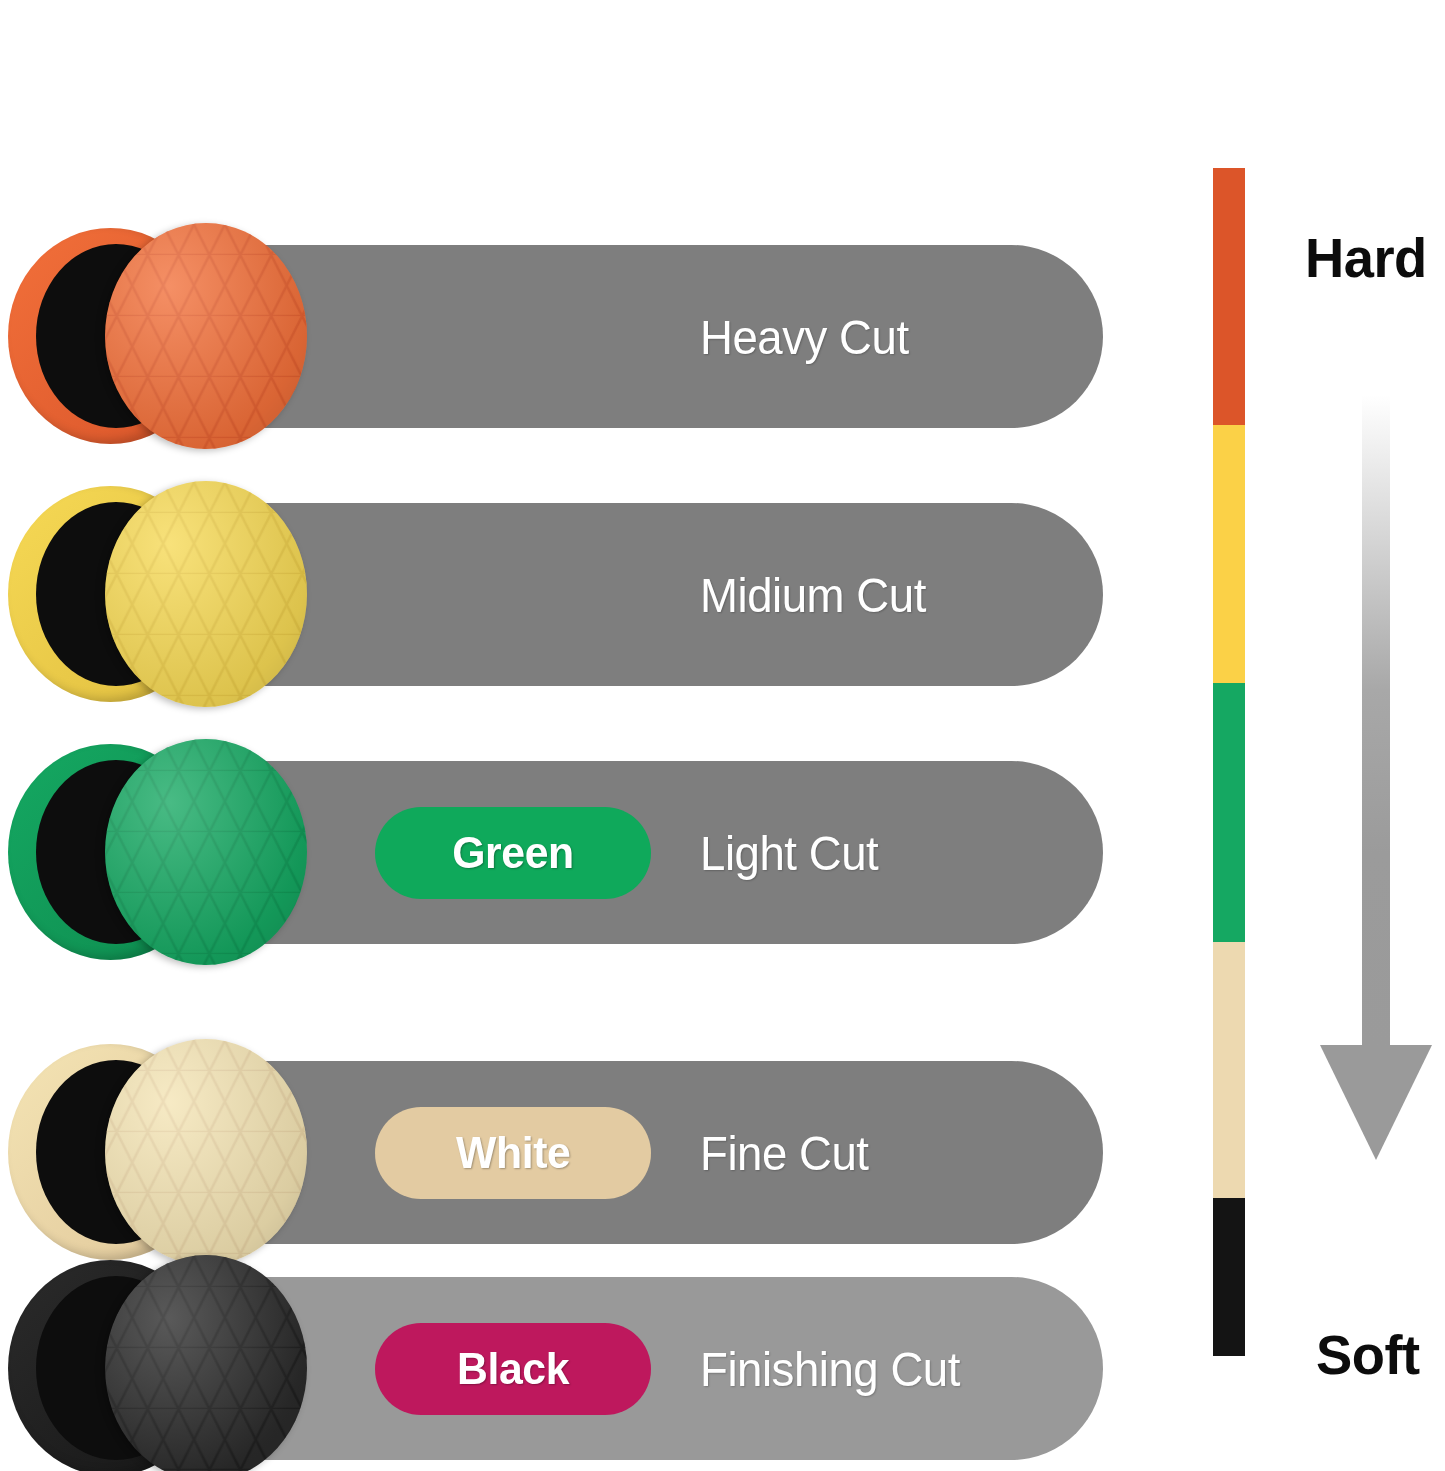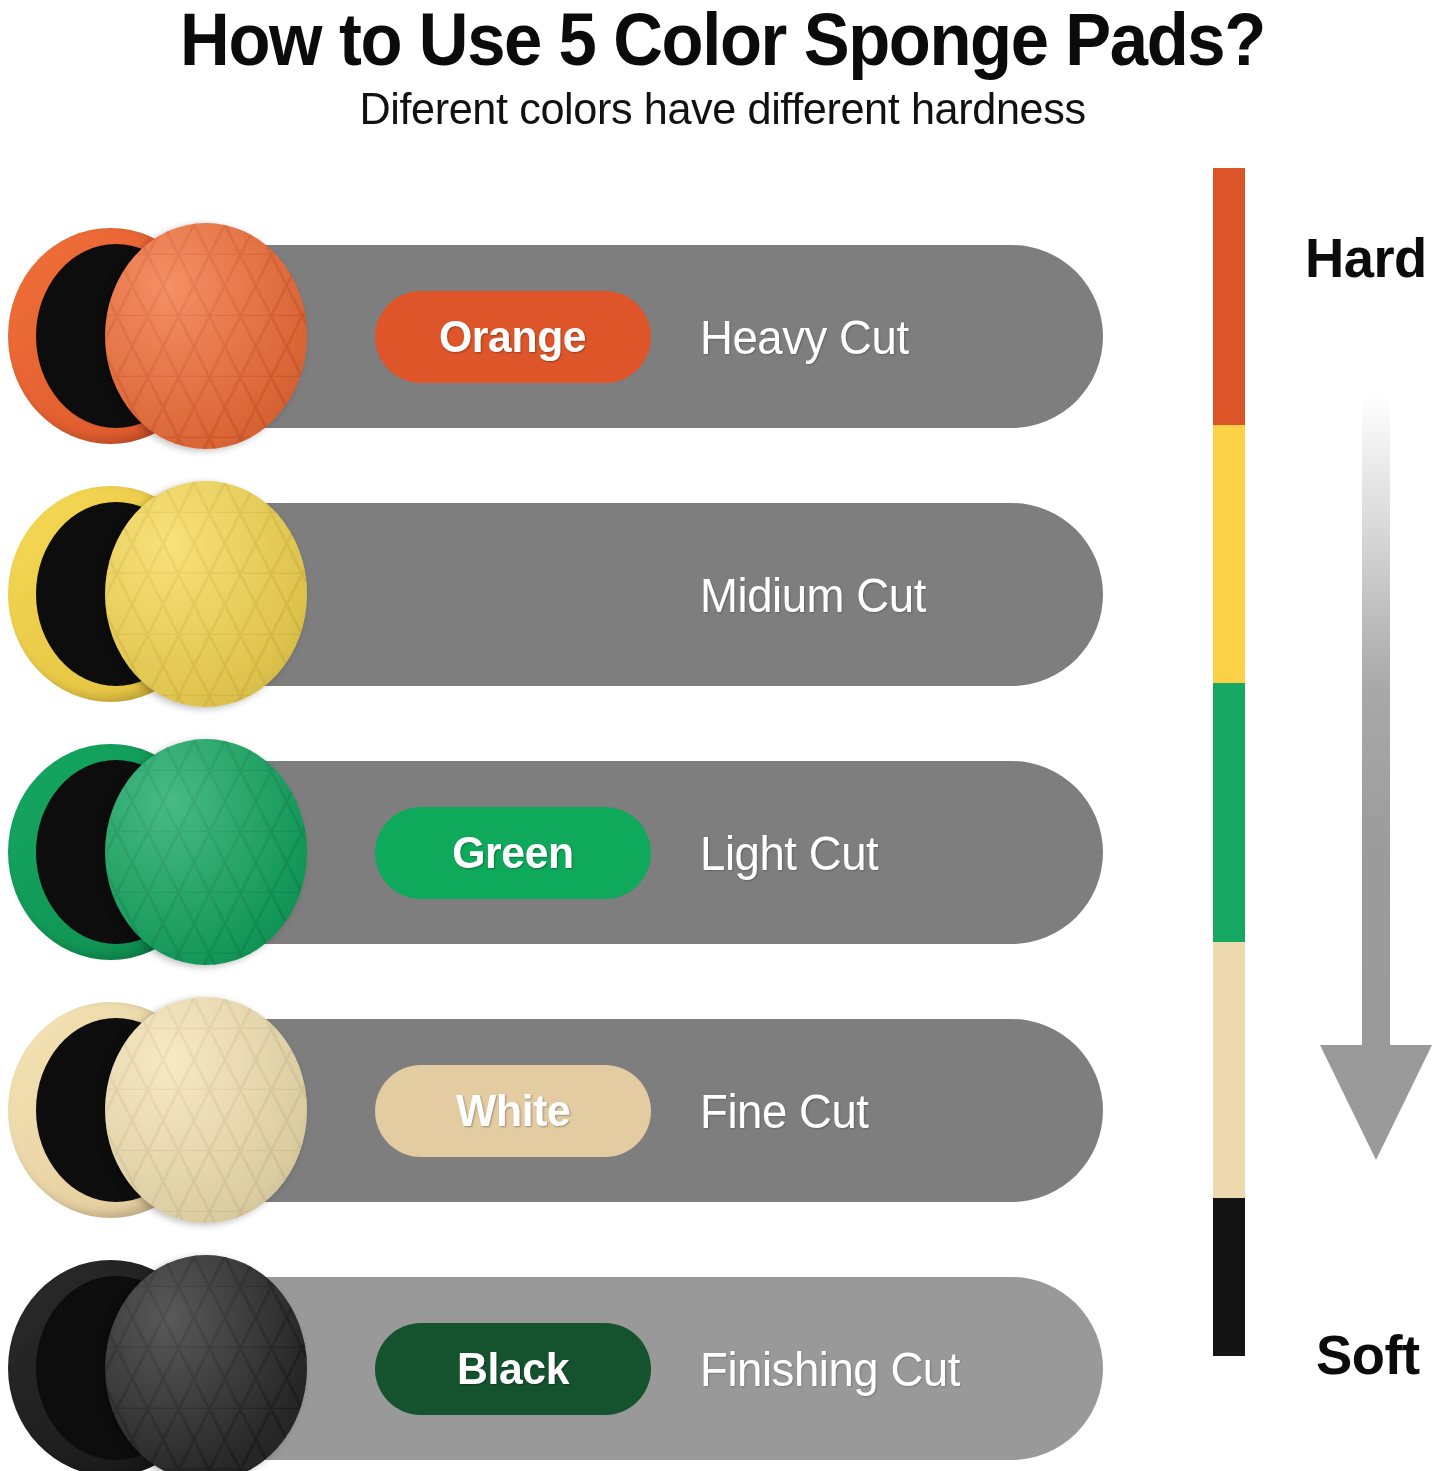--- a/index.html
+++ b/index.html
@@ -184,24 +184,20 @@
     transform-origin: left center;
   }
   #label-hard { left: 1305px; top: 225px; }
   #label-soft { left: 1316px; top: 1322px; }
 </style>
 </head>
 <body>
 
 <div id="page">
 
-  <div id="header">
-    <h1 id="title">How to Use 5 Color Sponge Pads?</h1>
-    <p id="subtitle">Diferent colors have different hardness</p>
-  </div>
 
   <div id="rows-host">
       <div class="row" style="top: 220px;">
     <div class="capsule" style="background:#7E7E7E"></div>
 
     <div class="pad-wrap">
       <div class="pad-back" style="background:linear-gradient(135deg, #F2703A 0%, #D9552A 100%)">
         <div class="pad-back-core"></div>
       </div>
       <div class="pad-front" style="background:#F2703A">
@@ -211,23 +207,20 @@
               <path d="M0 30 L17 0 L34 30 M17 0 L17 0 M0 30 L34 30" fill="none" stroke="#D9552A" stroke-width="1.3"></path>
               <path d="M0 0 L17 30 L34 0" fill="none" stroke="#D9552A" stroke-width="1.3"></path>
             </pattern>
           </defs>
           <rect width="200" height="200" fill="url(#tex0)"></rect>
         </svg>
         <div class="shade"></div>
       </div>
     </div>
 
-    <div class="badge" style="background:#DD5529">
-      <span>Orange</span>
-    </div>
 
     <div class="cut-label">Heavy Cut</div>
   </div>
       <div class="row" style="top: 478px;">
     <div class="capsule" style="background:#7E7E7E"></div>
 
     <div class="pad-wrap">
       <div class="pad-back" style="background:linear-gradient(135deg, #F6D955 0%, #E0BE3F 100%)">
         <div class="pad-back-core"></div>
       </div>
@@ -268,21 +261,21 @@
         <div class="shade"></div>
       </div>
     </div>
 
     <div class="badge" style="background:#0FA95B">
       <span>Green</span>
     </div>
 
     <div class="cut-label">Light Cut</div>
   </div>
-      <div class="row" style="top: 994px; padding-left: 13px;">
+      <div class="row" style="top: 1036px; padding-left: 13px;">
     <div class="capsule" style="background:#7E7E7E"></div>
 
     <div class="pad-wrap">
       <div class="pad-back" style="background:linear-gradient(135deg, #F4E4B4 0%, #E0C79A 100%)">
         <div class="pad-back-core"></div>
       </div>
       <div class="pad-front" style="background:#F4E4B4">
         <svg class="tex" viewBox="0 0 200 200" preserveAspectRatio="none">
           <defs>
             <pattern id="tex3" width="34" height="30" patternUnits="userSpaceOnUse">
@@ -316,21 +309,21 @@
               <path d="M0 30 L17 0 L34 30 M17 0 L17 0 M0 30 L34 30" fill="none" stroke="#161616" stroke-width="1.3"></path>
               <path d="M0 0 L17 30 L34 0" fill="none" stroke="#161616" stroke-width="1.3"></path>
             </pattern>
           </defs>
           <rect width="200" height="200" fill="url(#tex4)"></rect>
         </svg>
         <div class="shade"></div>
       </div>
     </div>
 
-    <div class="badge" style="background:#14532d">
+    <div class="badge" style="background:#be185d">
       <span>Black</span>
     </div>
 
     <div class="cut-label">Finishing Cut</div>
   </div>
     </div>
 
   <div id="scale">
       <div class="seg" style="background: rgb(220, 85, 41); height: 257px;"></div>
       <div class="seg" style="background: rgb(251, 209, 71); height: 258px;"></div>

